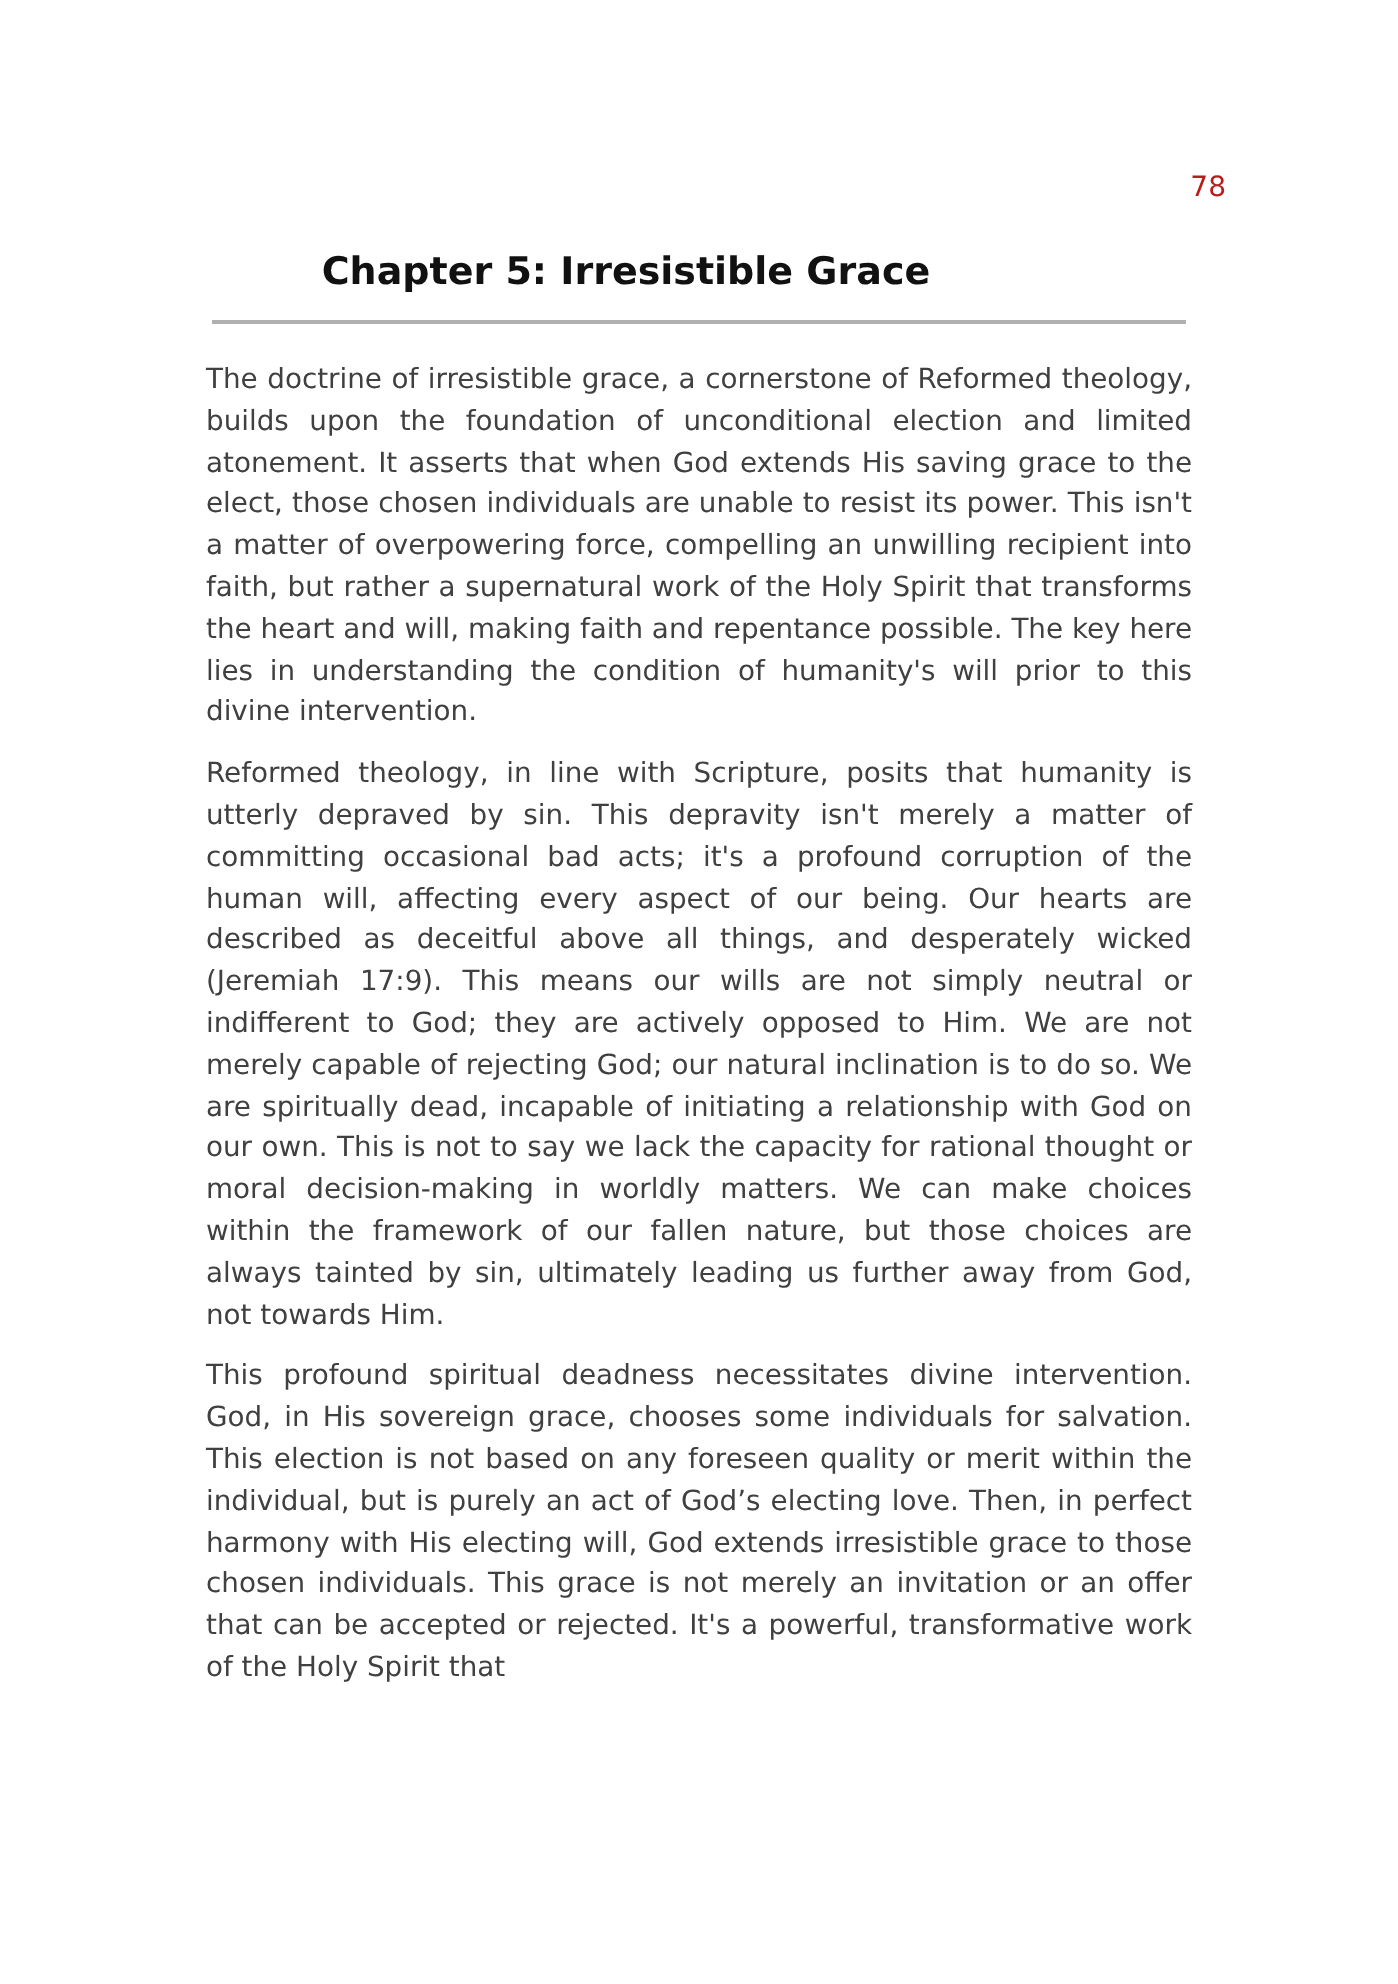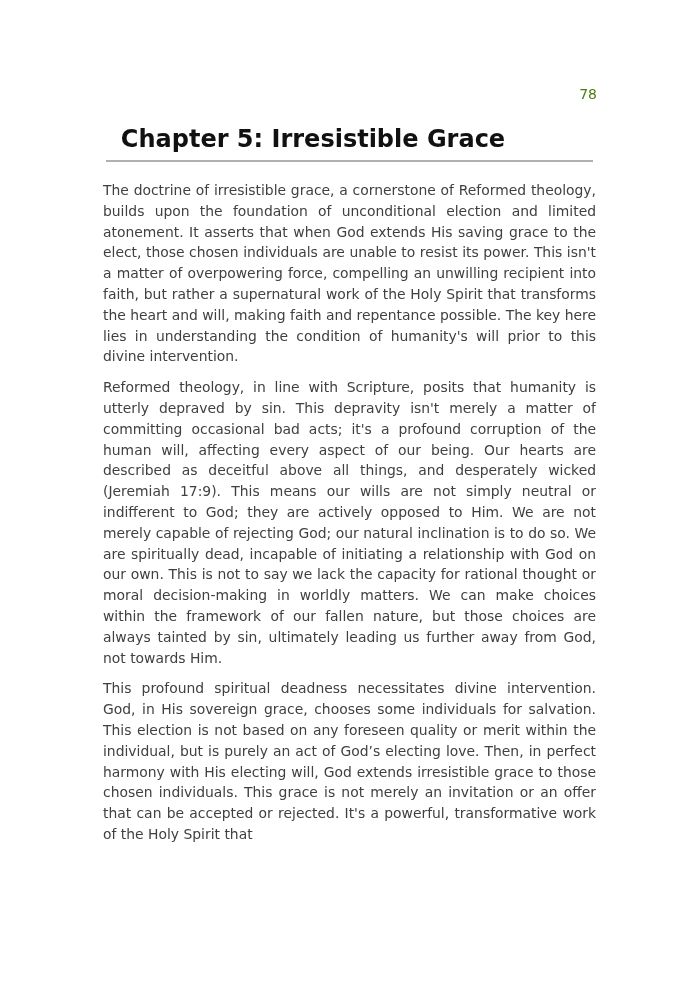--- a/index.html
+++ b/index.html
@@ -11,31 +11,31 @@
       width: 699px;
       height: 992px;
       position: relative;
       overflow: hidden;
       font-family: "DejaVu Sans", sans-serif;
       color: #111111;
     }
     .page-number {
       position: absolute;
       top: 86px;
-      right: 102px;
+      right: 86px;
       font-size: 14px;
-      color: #4d7c0f;
+      color: #b91c1c;
     }
     .chapter-title {
       position: absolute;
       top: 125px;
       left: 0;
       width: 626px;
       text-align: center;
-      font-size: 24px;
+      font-size: 19px;
       font-weight: bold;
       color: #111;
       margin: 0;
     }
     .title-rule {
       position: absolute;
       top: 160px;
       left: 106px;
       width: 487px;
       height: 2px;

